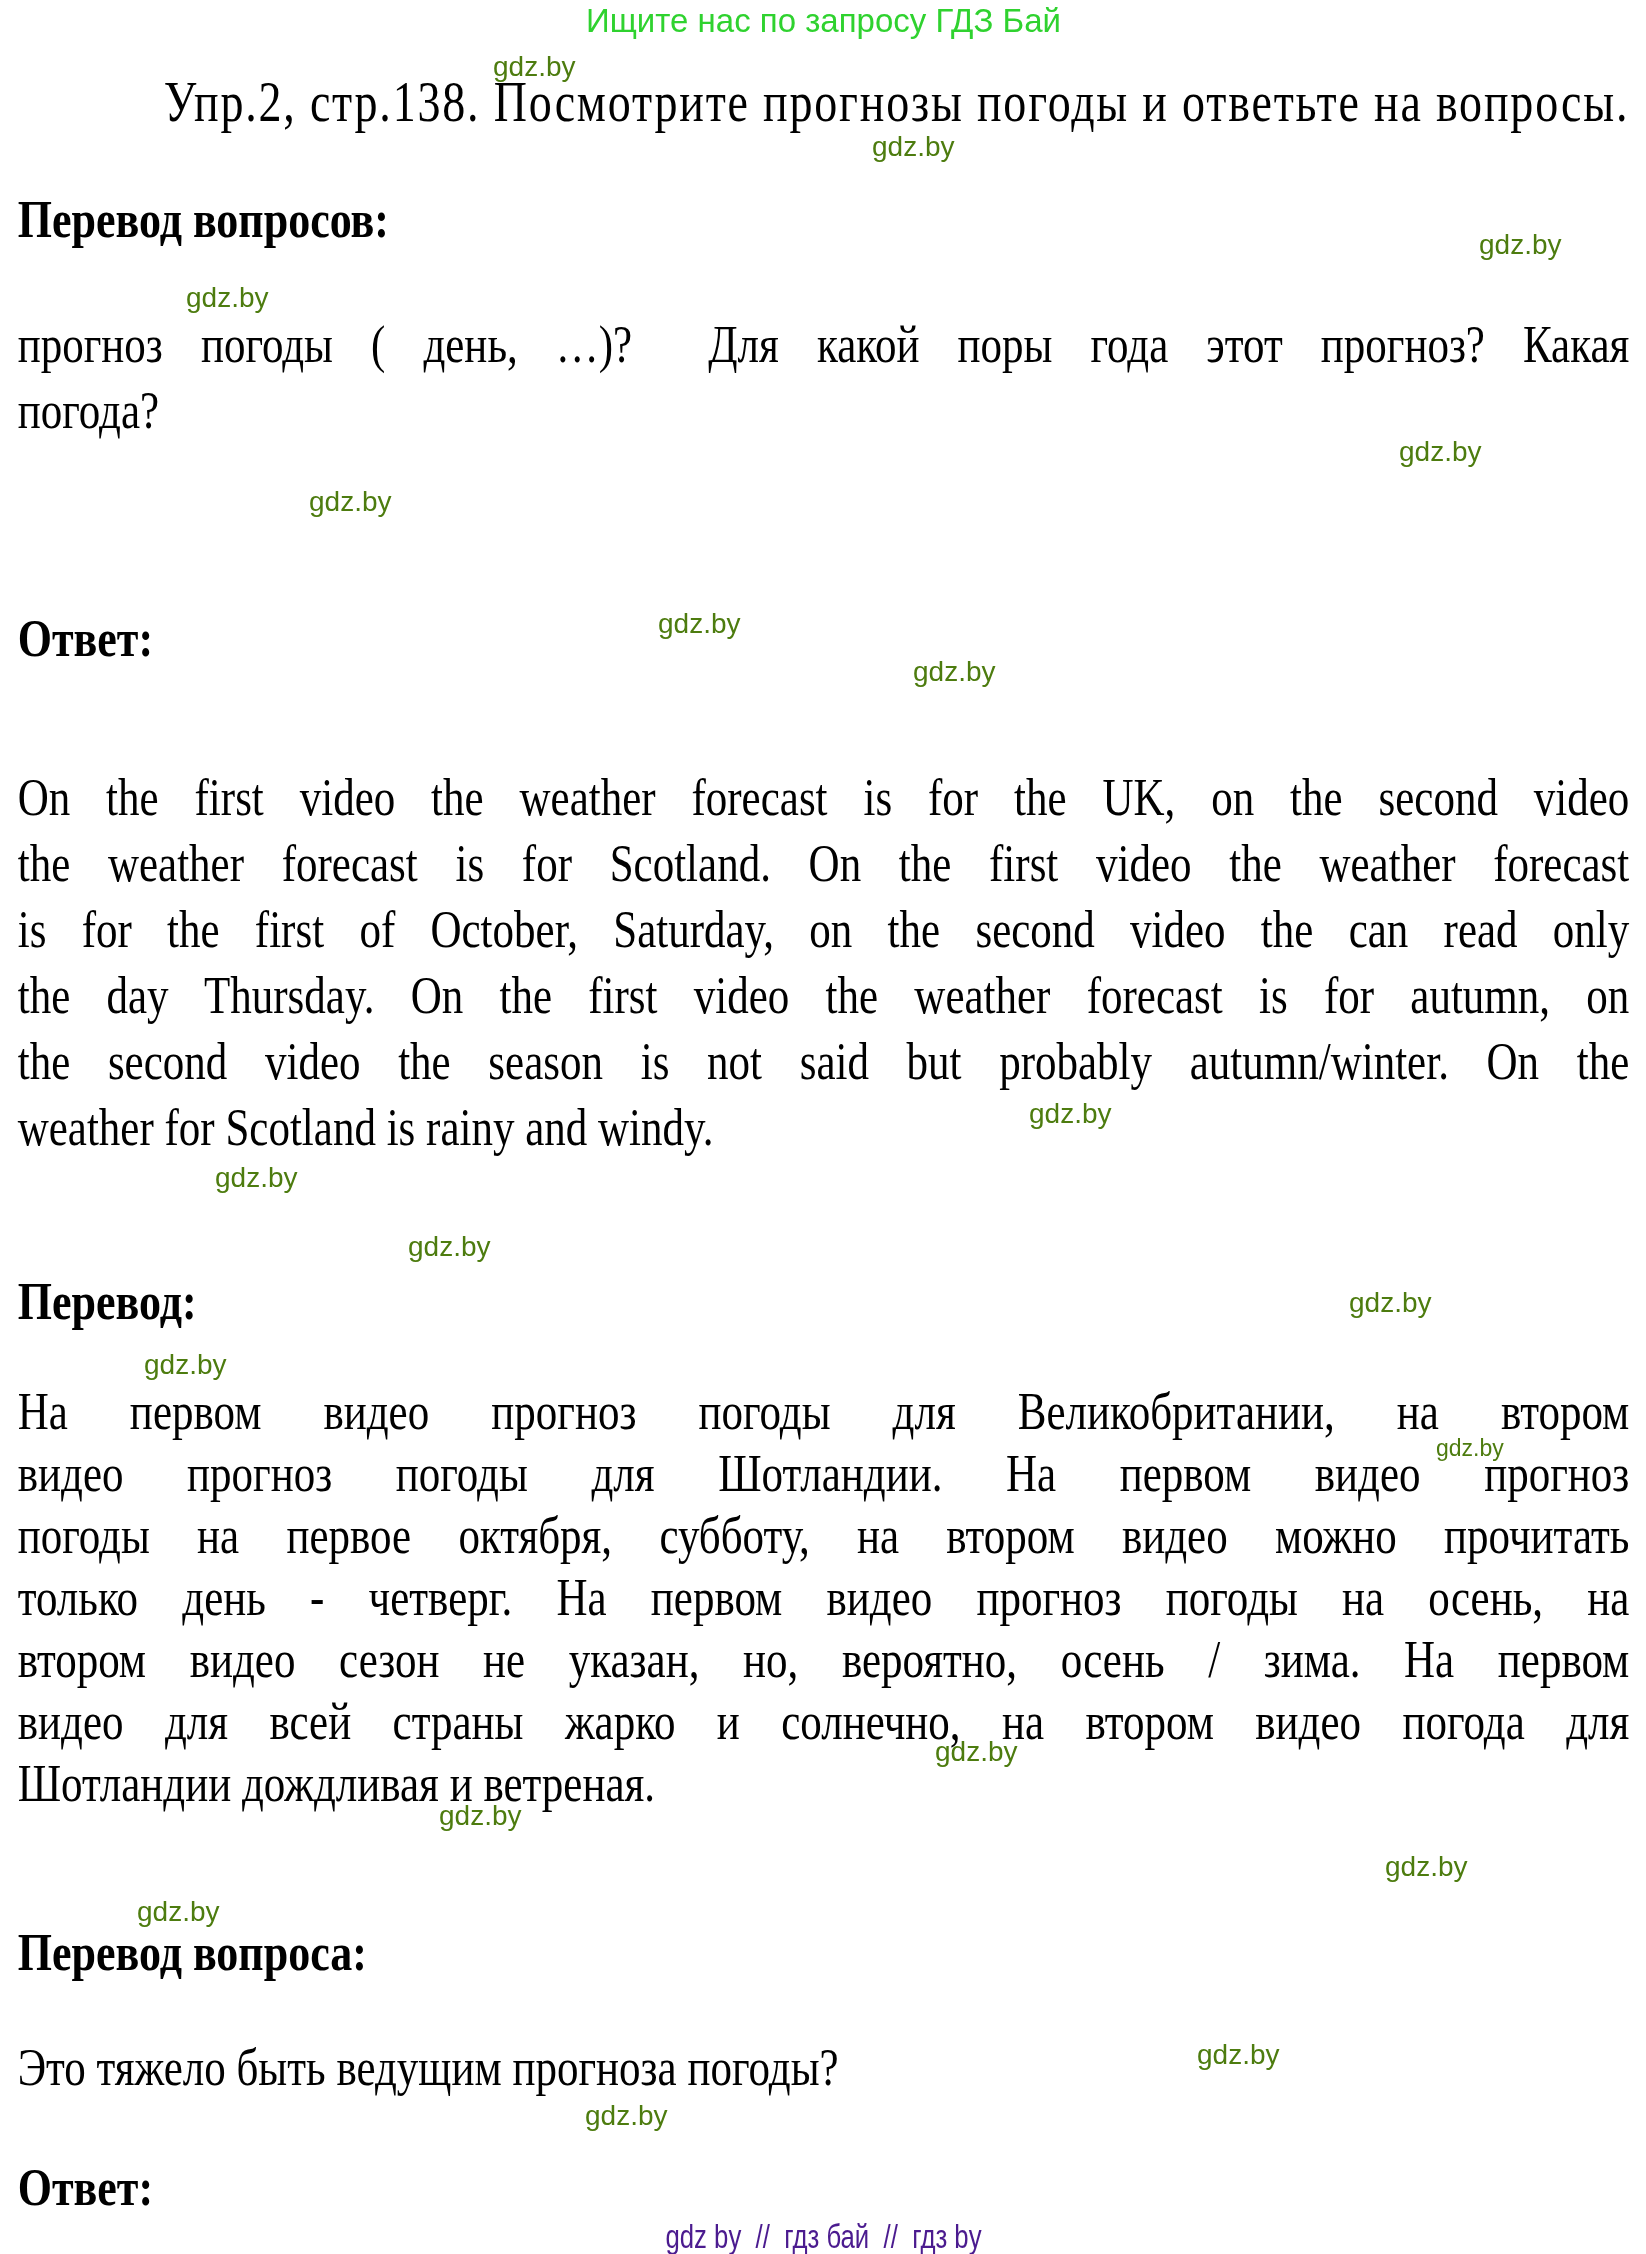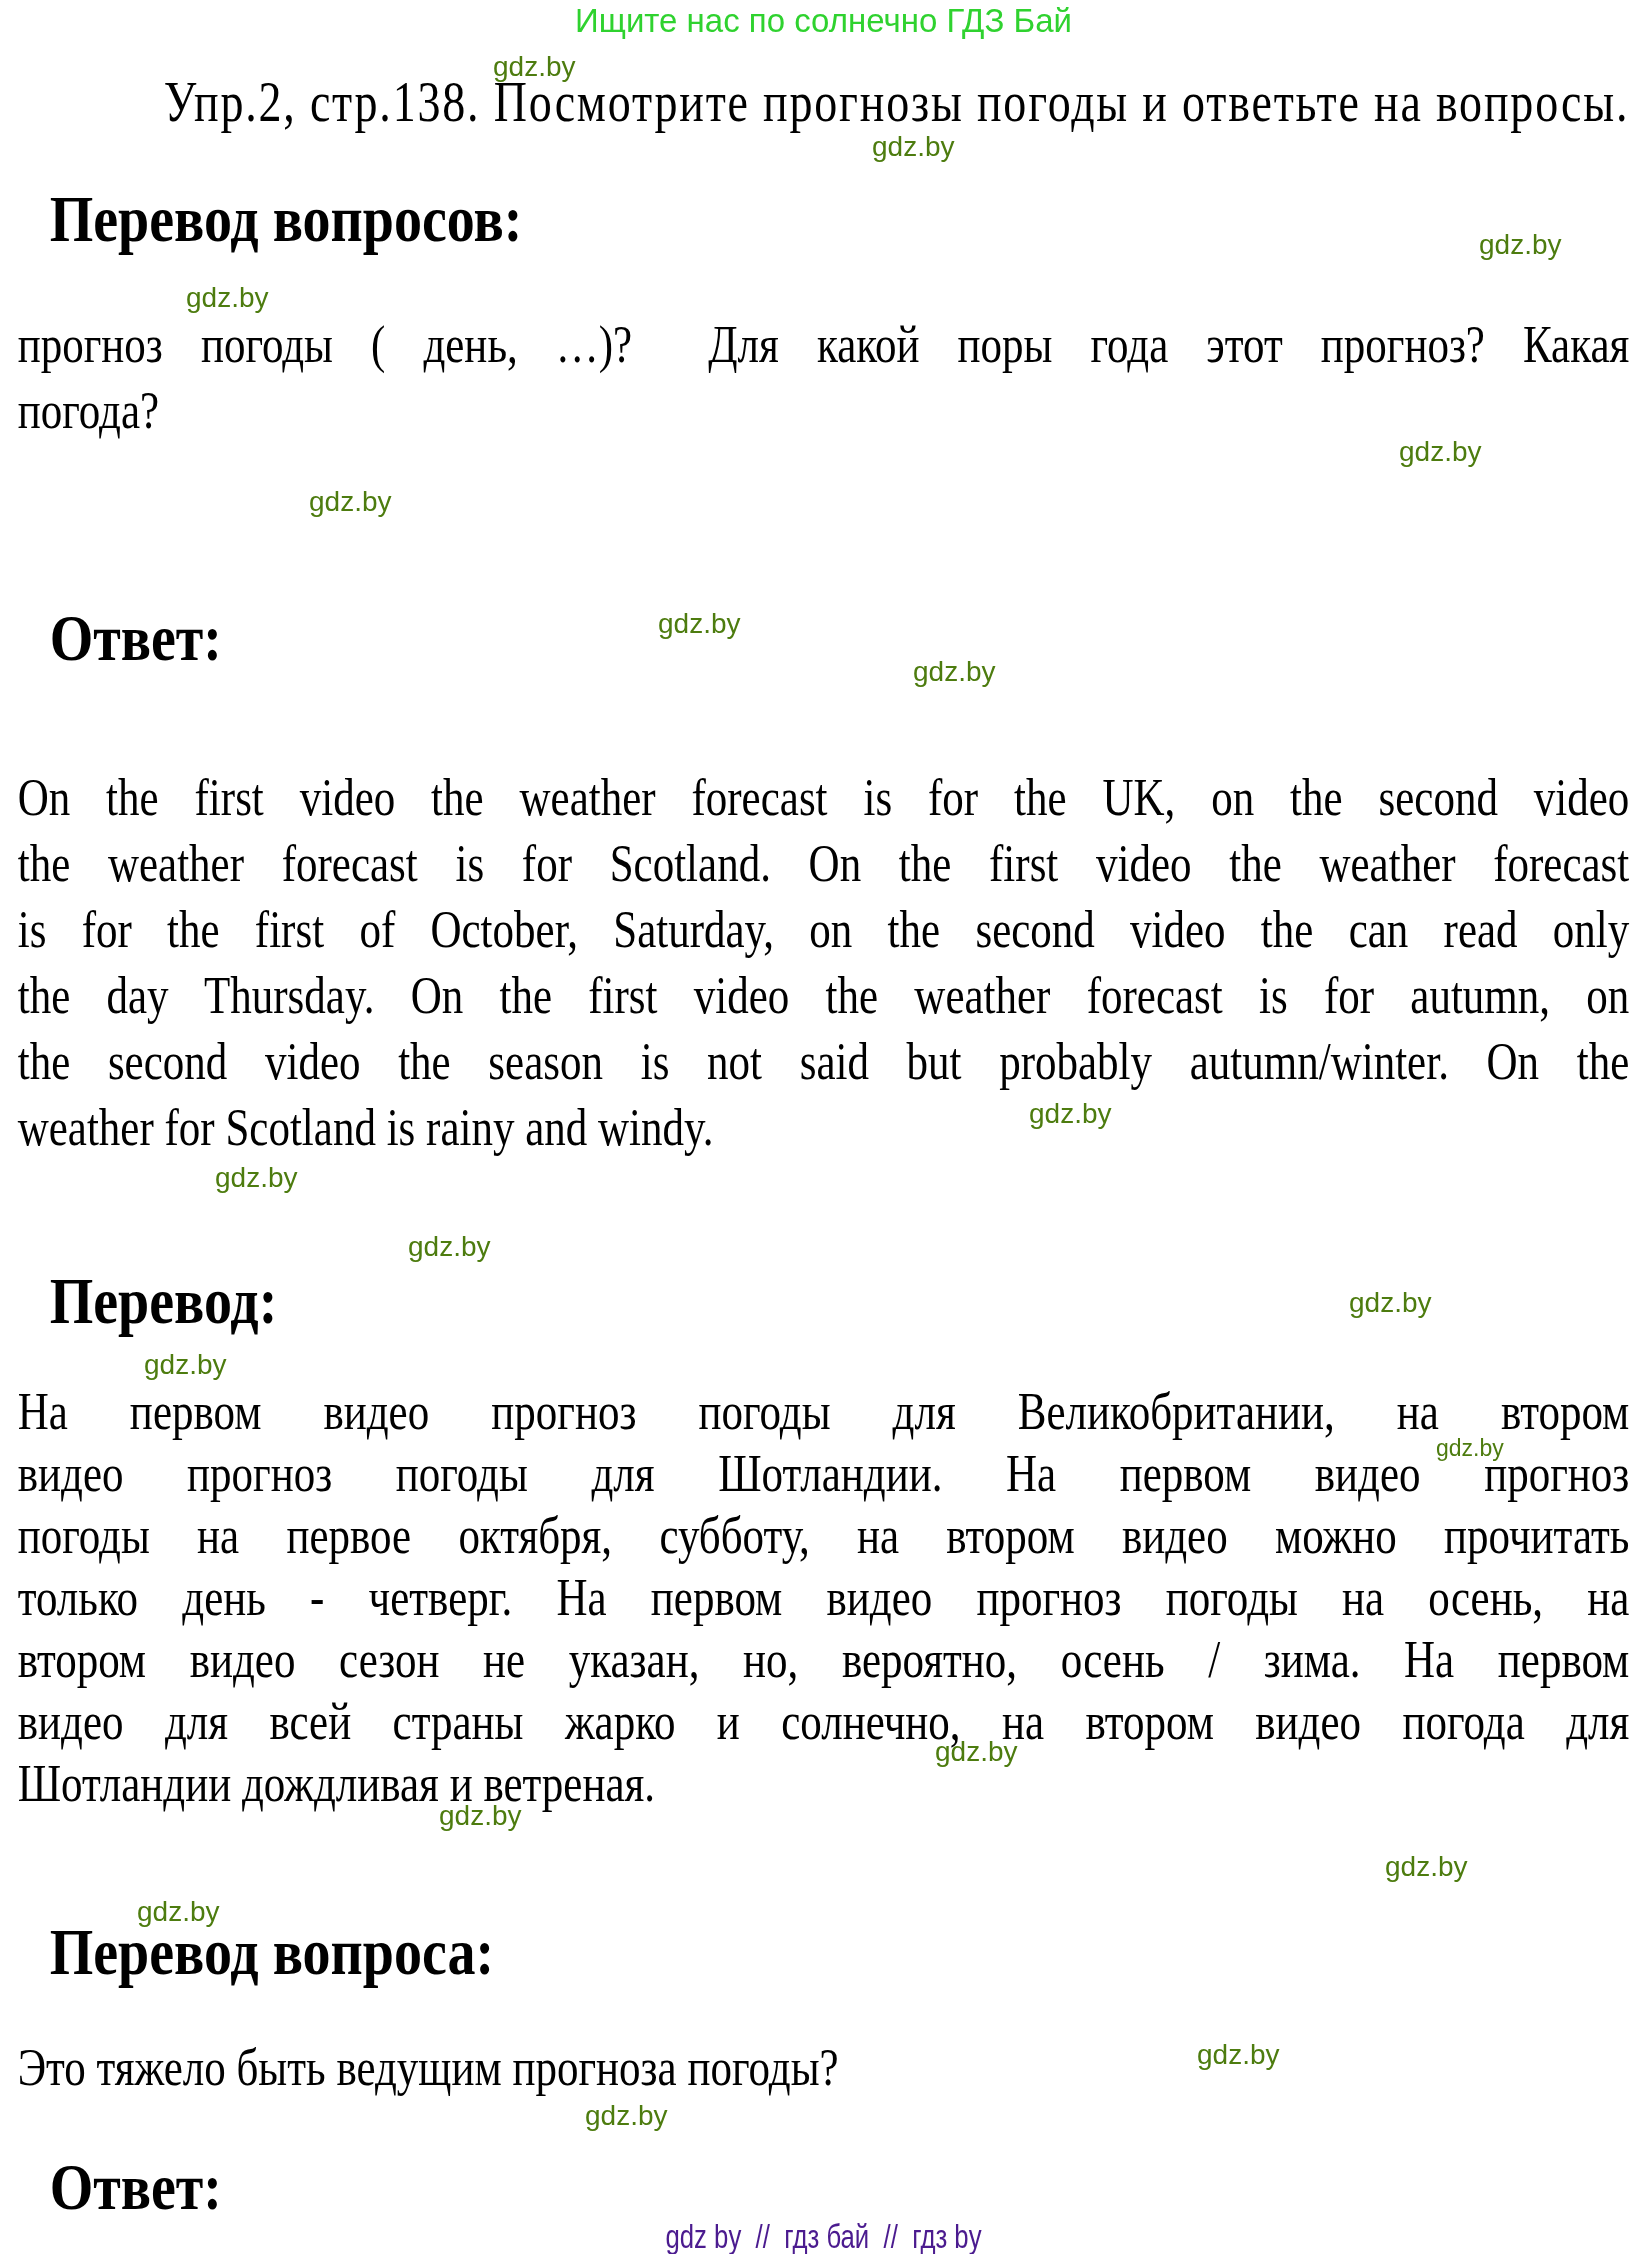--- a/index.html
+++ b/index.html
@@ -21,21 +21,21 @@
     font-family: "Liberation Sans", sans-serif;
     font-size: 33px;
     color: var(--banner-green, #2fd22f);
   }
   .title {
     position: absolute; left: 17.7px; top: 76px; right: 17.7px;
     font-size: 46px; line-height: 53px; letter-spacing: 1.8px; text-align: right;
   }
   .h {
     position: absolute; left: 17.7px;
-    font-size: 56px; font-weight: bold; line-height: 53px; margin-left: 32px;
+    font-size: 44px; font-weight: bold; line-height: 53px;
   }
   .h .tt { transform: scaleY(1.18); }
 
   .para { position: absolute; left: 17.7px; right: 17.7px; font-size: 43px; }
   .pline { height: var(--lh, 66px); line-height: var(--lh, 66px); }
   .pline .tt { text-align: justify; text-align-last: justify; }
   .pline.last .tt { text-align: left; text-align-last: left; }
 
   .wm {
     position: absolute;
@@ -55,21 +55,21 @@
     white-space: pre;
     transform: scaleX(0.78);
     transform-origin: 50% 50%;
   }
 </style>
 </head>
 <body>
 
 <div class="page">
 
-  <div class="banner">Ищите нас по солнечно ГДЗ Бай</div>
+  <div class="banner">Ищите нас по запросу ГДЗ Бай</div>
 
   <div class="wm" style="left:493px;  top:51px">gdz.by</div>
   <div class="wm" style="left:872px;  top:131px">gdz.by</div>
   <div class="wm" style="left:1479px; top:229px">gdz.by</div>
   <div class="wm" style="left:186px;  top:282px">gdz.by</div>
   <div class="wm" style="left:1399px; top:436px">gdz.by</div>
   <div class="wm" style="left:309px;  top:486px">gdz.by</div>
   <div class="wm" style="left:658px;  top:608px">gdz.by</div>
   <div class="wm" style="left:913px; top:656px">gdz.by</div>
   <div class="wm" style="left:1029px; top:1098px">gdz.by</div>

